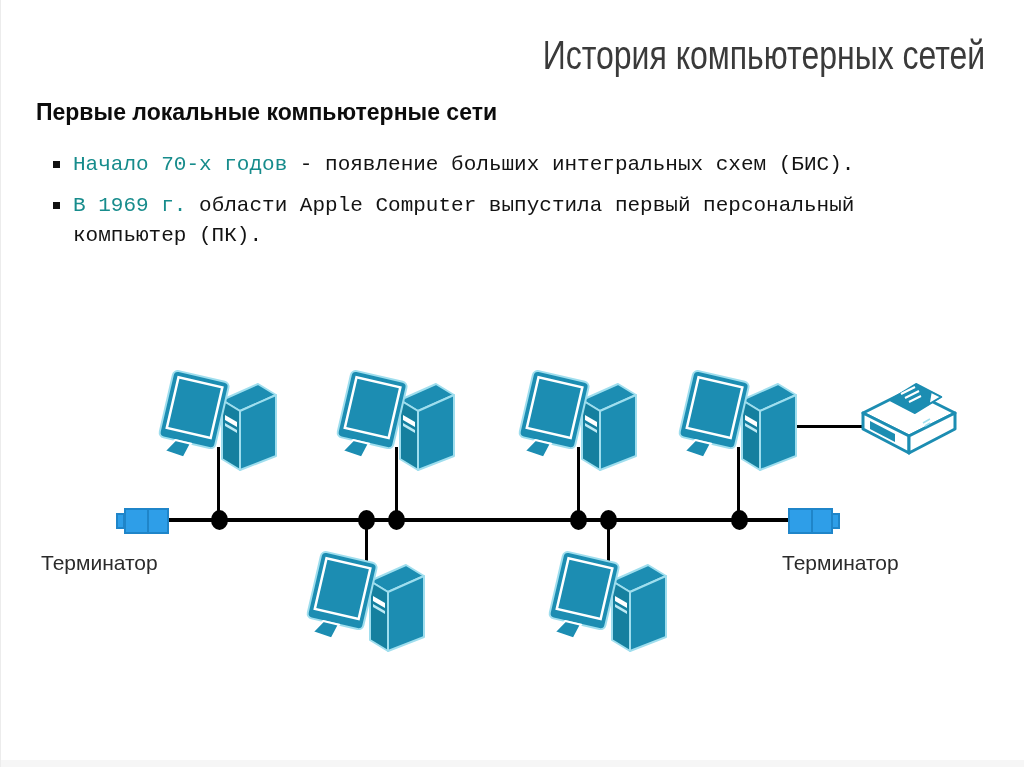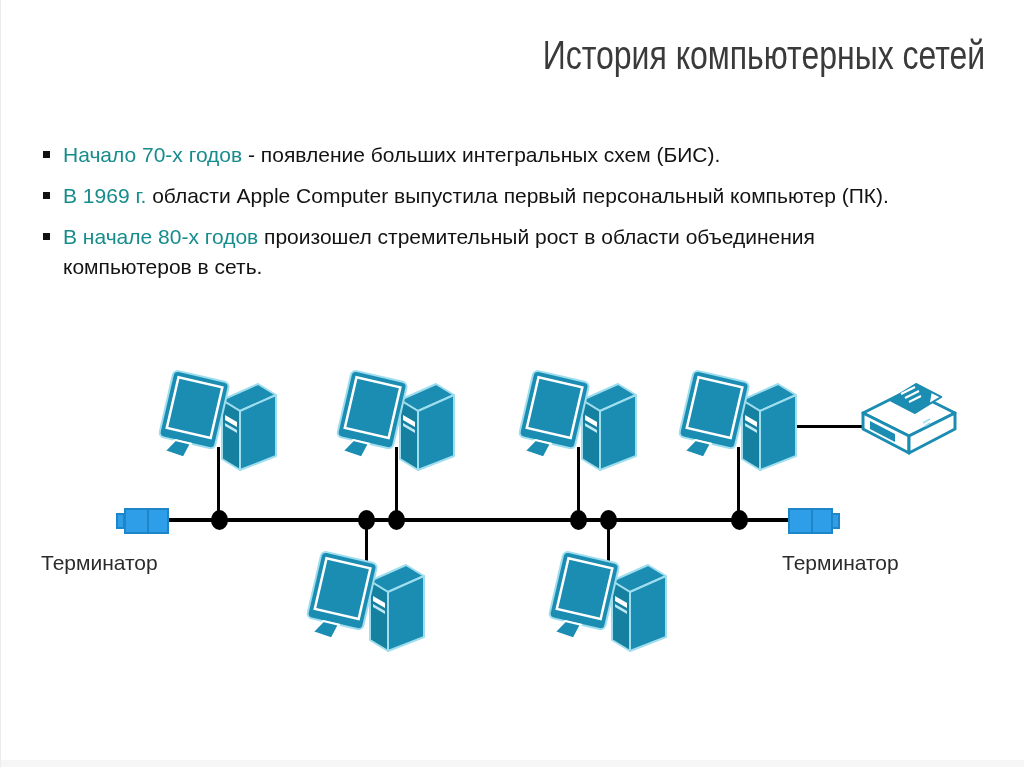--- a/index.html
+++ b/index.html
@@ -10,21 +10,21 @@
   .slide{position:absolute;inset:0;border-left:1px solid #ececec;}
   .bottom-strip{position:absolute;left:0;right:0;bottom:0;height:7px;background:#f6f6f6;}
 
   
   .title{position:absolute;top:33px;left:0;right:39px;text-align:right;}
   .title-inner{
     display:inline-block;font-size:40px;font-weight:400;color:#3a3a3a;
     transform:scaleX(0.8);transform-origin:100% 50%;white-space:nowrap;
   }
   .heading{position:absolute;left:35px;top:99px;font-size:23px;font-weight:700;color:#0c0c0c;}
-  .bullets{position:absolute;left:36px;top:136px;width:884px;margin:4px;padding:0;list-style:none;}
+  .bullets{position:absolute;left:36px;top:136px;width:884px;margin:14px;padding:0;list-style:none;font-family:Liberation Mono, monospace;}
   .bullets li{position:relative;padding-left:22px;margin-bottom:11px;font-size:21px;line-height:30px;color:#131313;}
   .marker{position:absolute;left:2px;top:11px;width:7px;height:7px;background:#111;}
   .hl{color:#178c8c;}
 
   
   .diagram{position:absolute;inset:0;}
   .hline,.vline{position:absolute;background:#000;}
   .dot{position:absolute;width:17px;height:20px;background:#000;border-radius:50%;}
   .term-box{
     position:absolute;width:45px;height:26px;background:#2e9ee8;
@@ -70,30 +70,28 @@
     <path d="M66,57 l7,-4 M68,60 l5,-3" stroke="#9fdeee" stroke-width="1.5" fill="none"></path>
   </symbol>
 </svg>
 
 <div class="slide">
 
   <div class="title">
     <span class="title-inner">История компьютерных сетей</span>
   </div>
 
+  <div class="heading">Первые локальные компьютерные сети</div>
 
   <ul class="bullets">
     <li>
       <span class="marker"></span><span class="hl">Начало 70-х годов</span><span> - появление больших интегральных схем (БИС).</span>
     </li>
     <li>
       <span class="marker"></span><span class="hl">В 1969 г.</span><span> области Apple Computer выпустила первый персональный компьютер (ПК).</span>
-    </li>
-    <li>
-      <span class="marker"></span><span class="hl">В начале 80-х годов</span><span> произошел стремительный рост в области объединения компьютеров в сеть.</span>
     </li>
   </ul>
 
   <div class="diagram">
 
     <div class="hline" style="left:167px;top:518px;width:622px;height:4px;"></div>
     <div class="vline" style="left:216px;top:447px;width:3px;height:73px;"></div>
     <div class="vline" style="left:394px;top:447px;width:3px;height:73px;"></div>
     <div class="vline" style="left:576px;top:447px;width:3px;height:73px;"></div>
     <div class="vline" style="left:736px;top:447px;width:3px;height:73px;"></div>

